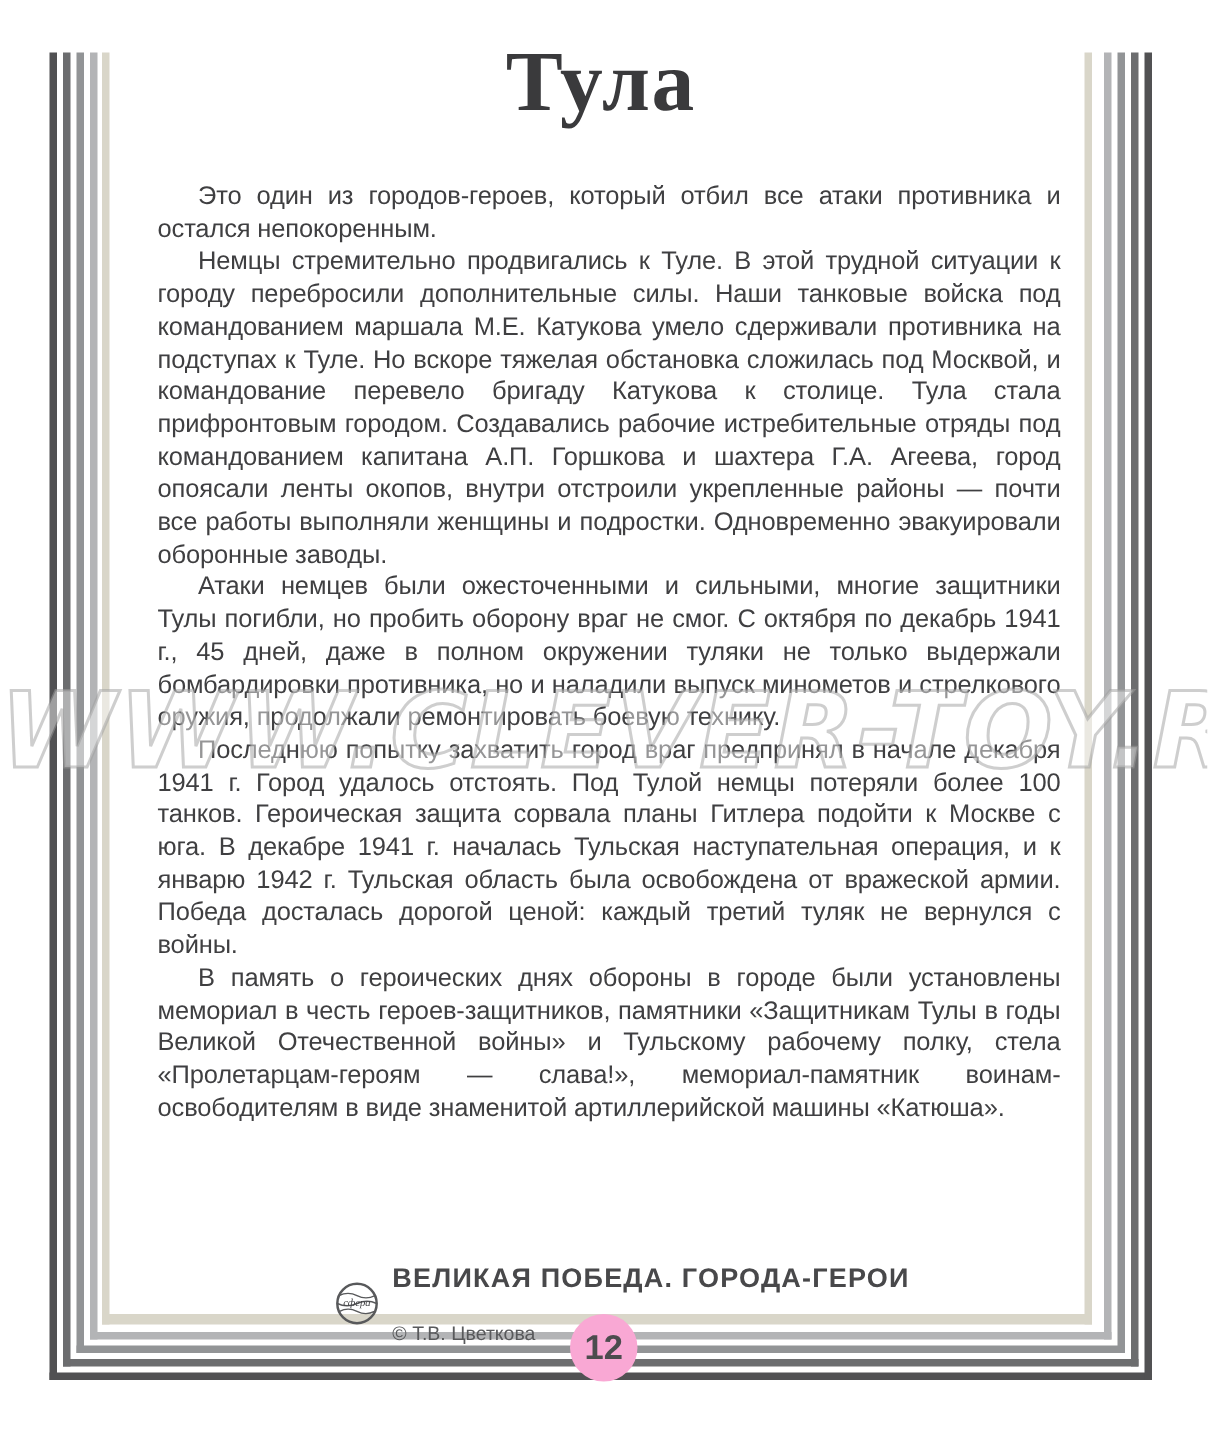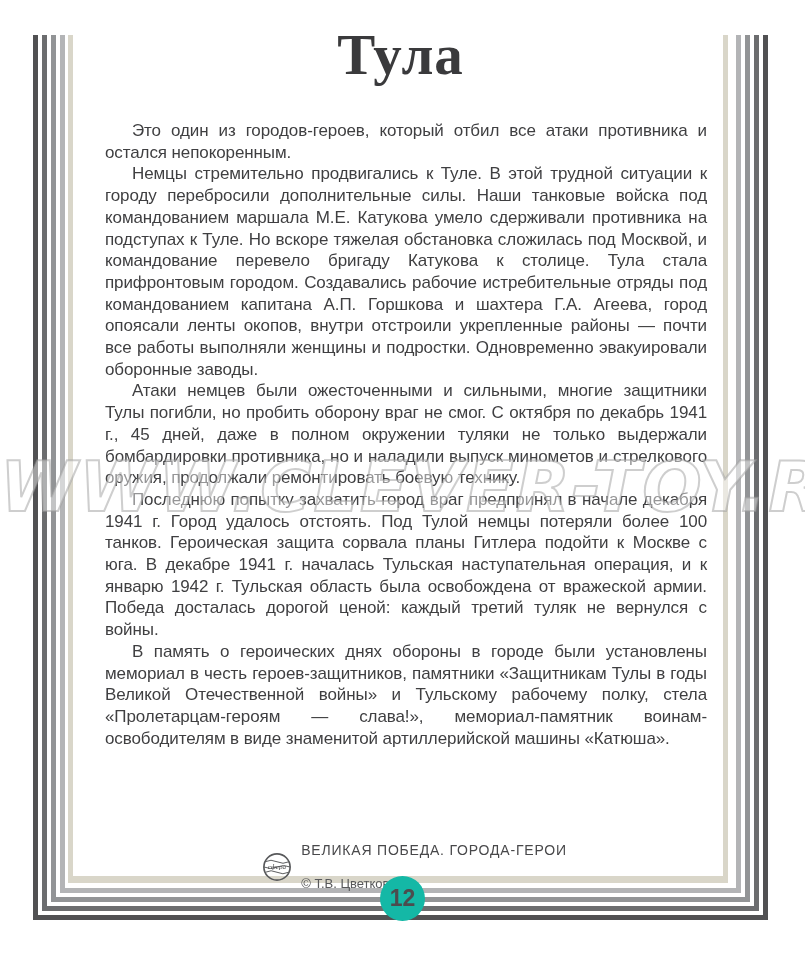--- a/index.html
+++ b/index.html
@@ -38,26 +38,26 @@
     -webkit-text-stroke:2px rgba(158,158,158,0.5);
     pointer-events:none; z-index:3;
   }
 
   .footer {
     position:absolute; top:842px; left:12px; width:100%;
     display:flex; justify-content:center; align-items:center; gap:9px; z-index:2;
   }
   .logo { width:30px; height:30px; flex:0 0 auto; }
   .footer-lines { text-align:left; }
-  .series { font-size:14px; font-weight:normal; letter-spacing:0.8px; }
+  .series { font-size:18px; font-weight:bold; letter-spacing:0.8px; }
   .copyright { font-size:13px; margin-top:18px; }
 
   .pagenum {
     position:absolute; left:380px; top:876px; width:45px; height:45px;
-    background:#14b8a6; border-radius:50%; z-index:5;
+    background:#f9a8d4; border-radius:50%; z-index:5;
     display:flex; align-items:center; justify-content:center;
     font-weight:bold; font-size:23px;
   }
 </style>
 </head>
 <body>
 
 <div class="page">
 
   <div class="frame f0" style="border-color: rgb(81, 81, 83);"></div>

